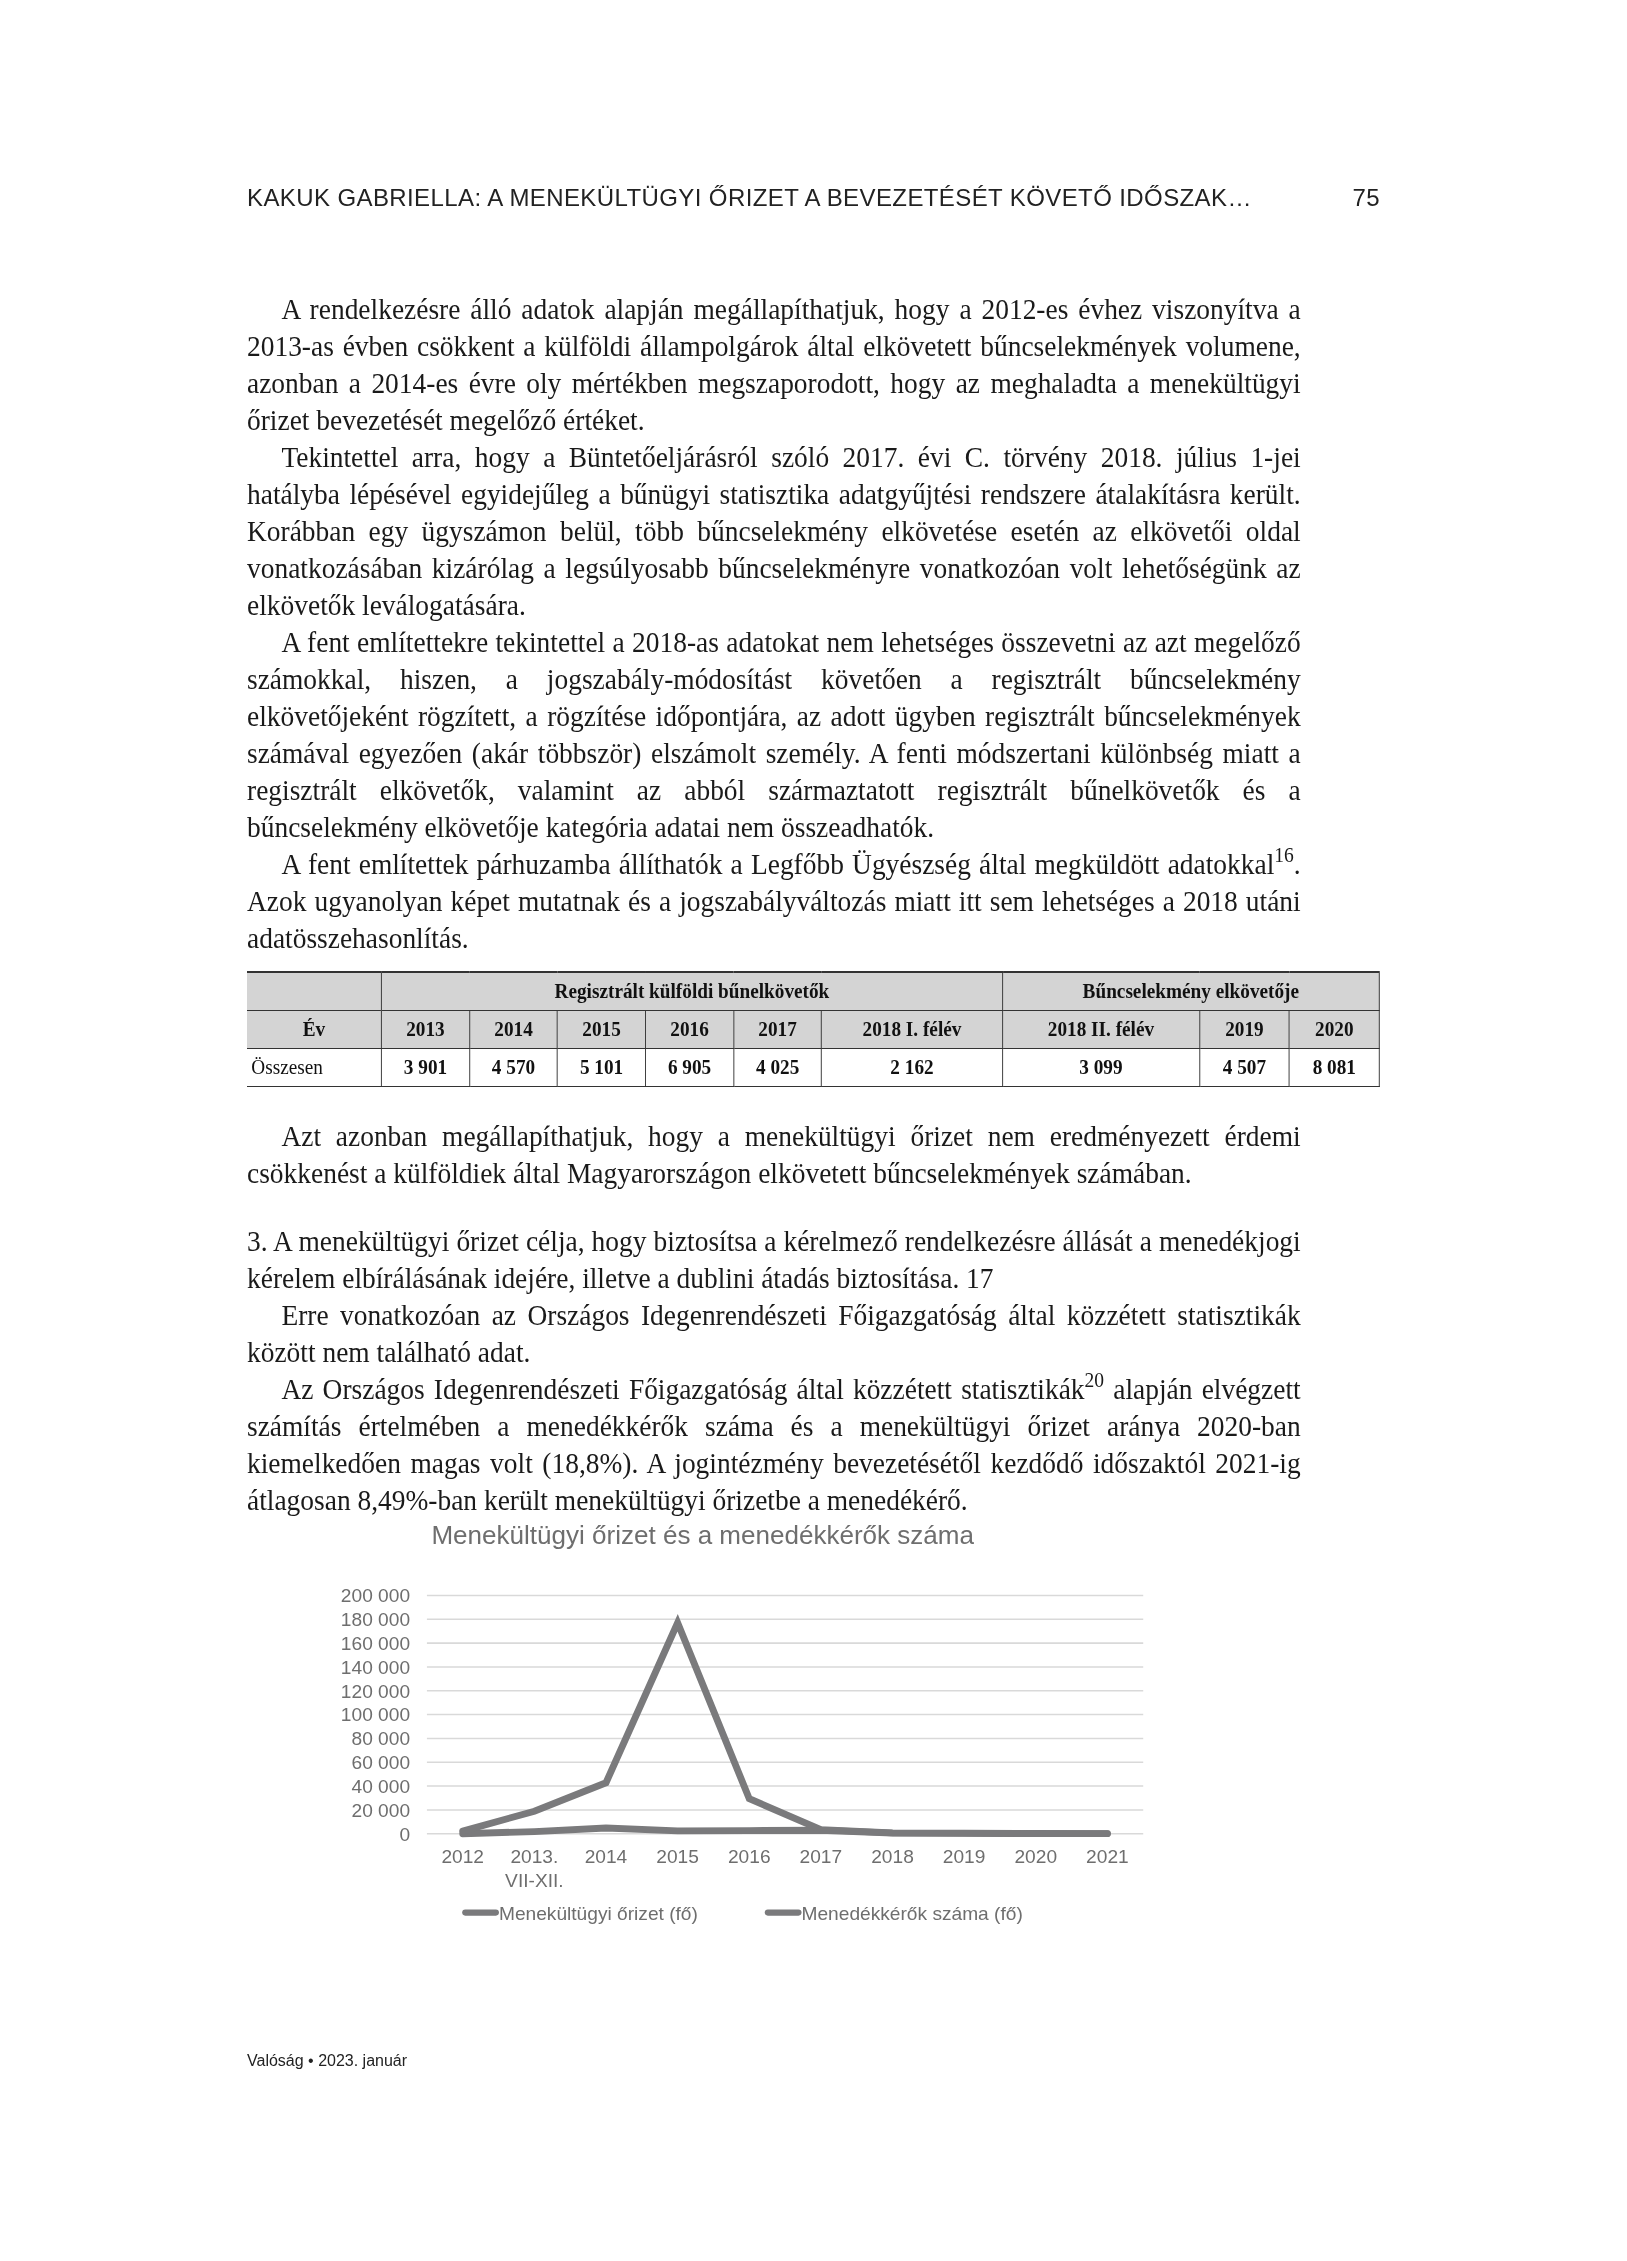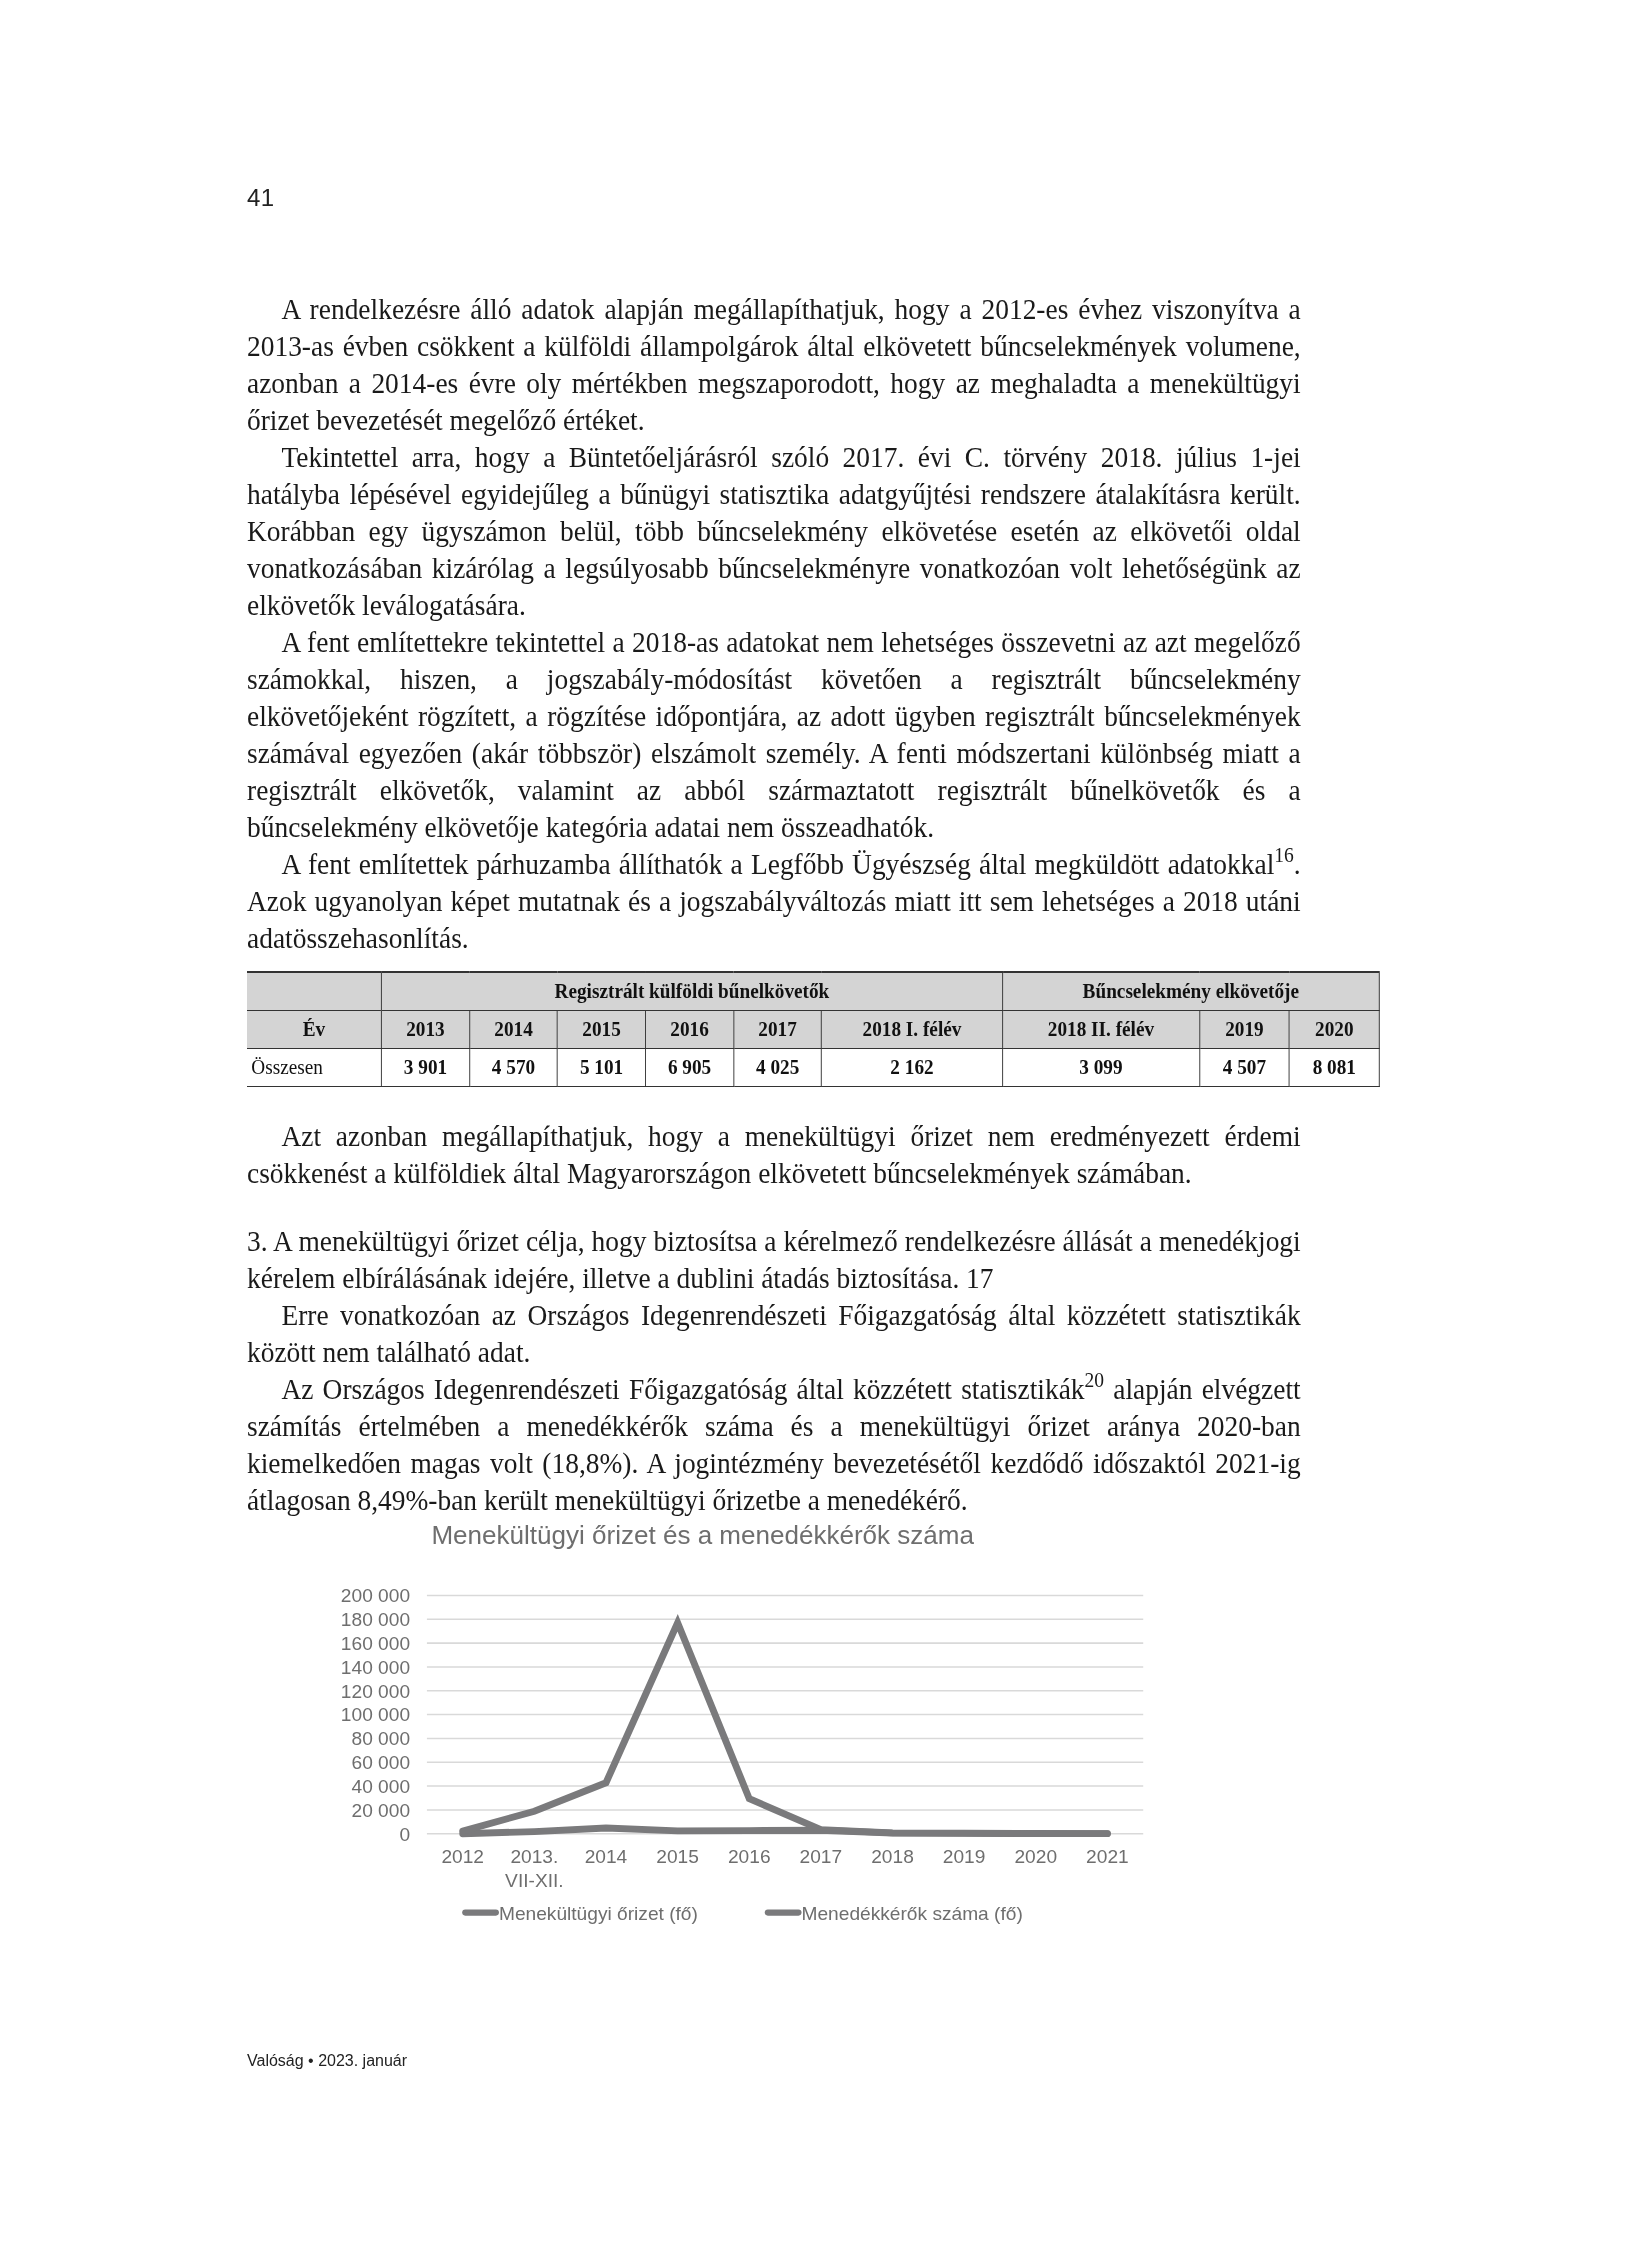--- a/index.html
+++ b/index.html
@@ -34,21 +34,22 @@
   .chart-wrap svg { position: absolute; left: 0; top: 0; }
   .footer {
     position: absolute; left: 247px; top: 2052px;
     font-family: "Liberation Sans", sans-serif; font-size: 16px; color: #222;
   }
 </style>
 </head>
 <body>
 
 <div class="running-head">
-  <span>41</span>
+  <span>KAKUK GABRIELLA: A MENEKÜLTÜGYI ŐRIZET A BEVEZETÉSÉT KÖVETŐ IDŐSZAK…</span>
+  <span>75</span>
 </div>
 
 <div class="body-text">
   <p>A rendelkezésre álló adatok alapján megállapíthatjuk, hogy a 2012-es évhez viszonyítva a 2013-as évben csökkent a külföldi állampolgárok által elkövetett bűncselekmények volumene, azonban a 2014-es évre oly mértékben megszaporodott, hogy az meghaladta a menekültügyi őrizet bevezetését megelőző értéket.</p>
   <p>Tekintettel arra, hogy a Büntetőeljárásról szóló 2017. évi C. törvény 2018. július 1-jei hatályba lépésével egyidejűleg a bűnügyi statisztika adatgyűjtési rendszere átalakításra került. Korábban egy ügyszámon belül, több bűncselekmény elkövetése esetén az elkövetői oldal vonatkozásában kizárólag a legsúlyosabb bűncselekményre vonatkozóan volt lehetőségünk az elkövetők leválogatására.</p>
   <p>A fent említettekre tekintettel a 2018-as adatokat nem lehetséges összevetni az azt megelőző számokkal, hiszen, a jogszabály-módosítást követően a regisztrált bűncselekmény elkövetőjeként rögzített, a rögzítése időpontjára, az adott ügyben regisztrált bűncselekmények számával egyezően (akár többször) elszámolt személy. A fenti módszertani különbség miatt a regisztrált elkövetők, valamint az abból származtatott regisztrált bűnelkövetők és a bűncselekmény elkövetője kategória adatai nem összeadhatók.</p>
   <p><span>A fent említettek párhuzamba állíthatók a Legfőbb Ügyészség által megküldött adatokkal</span><sup>16</sup><span>. Azok ugyanolyan képet mutatnak és a jogszabályváltozás miatt itt sem lehetséges a 2018 utáni adatösszehasonlítás.</span></p>
 
   <div class="table-wrap">
     <table class="data">

